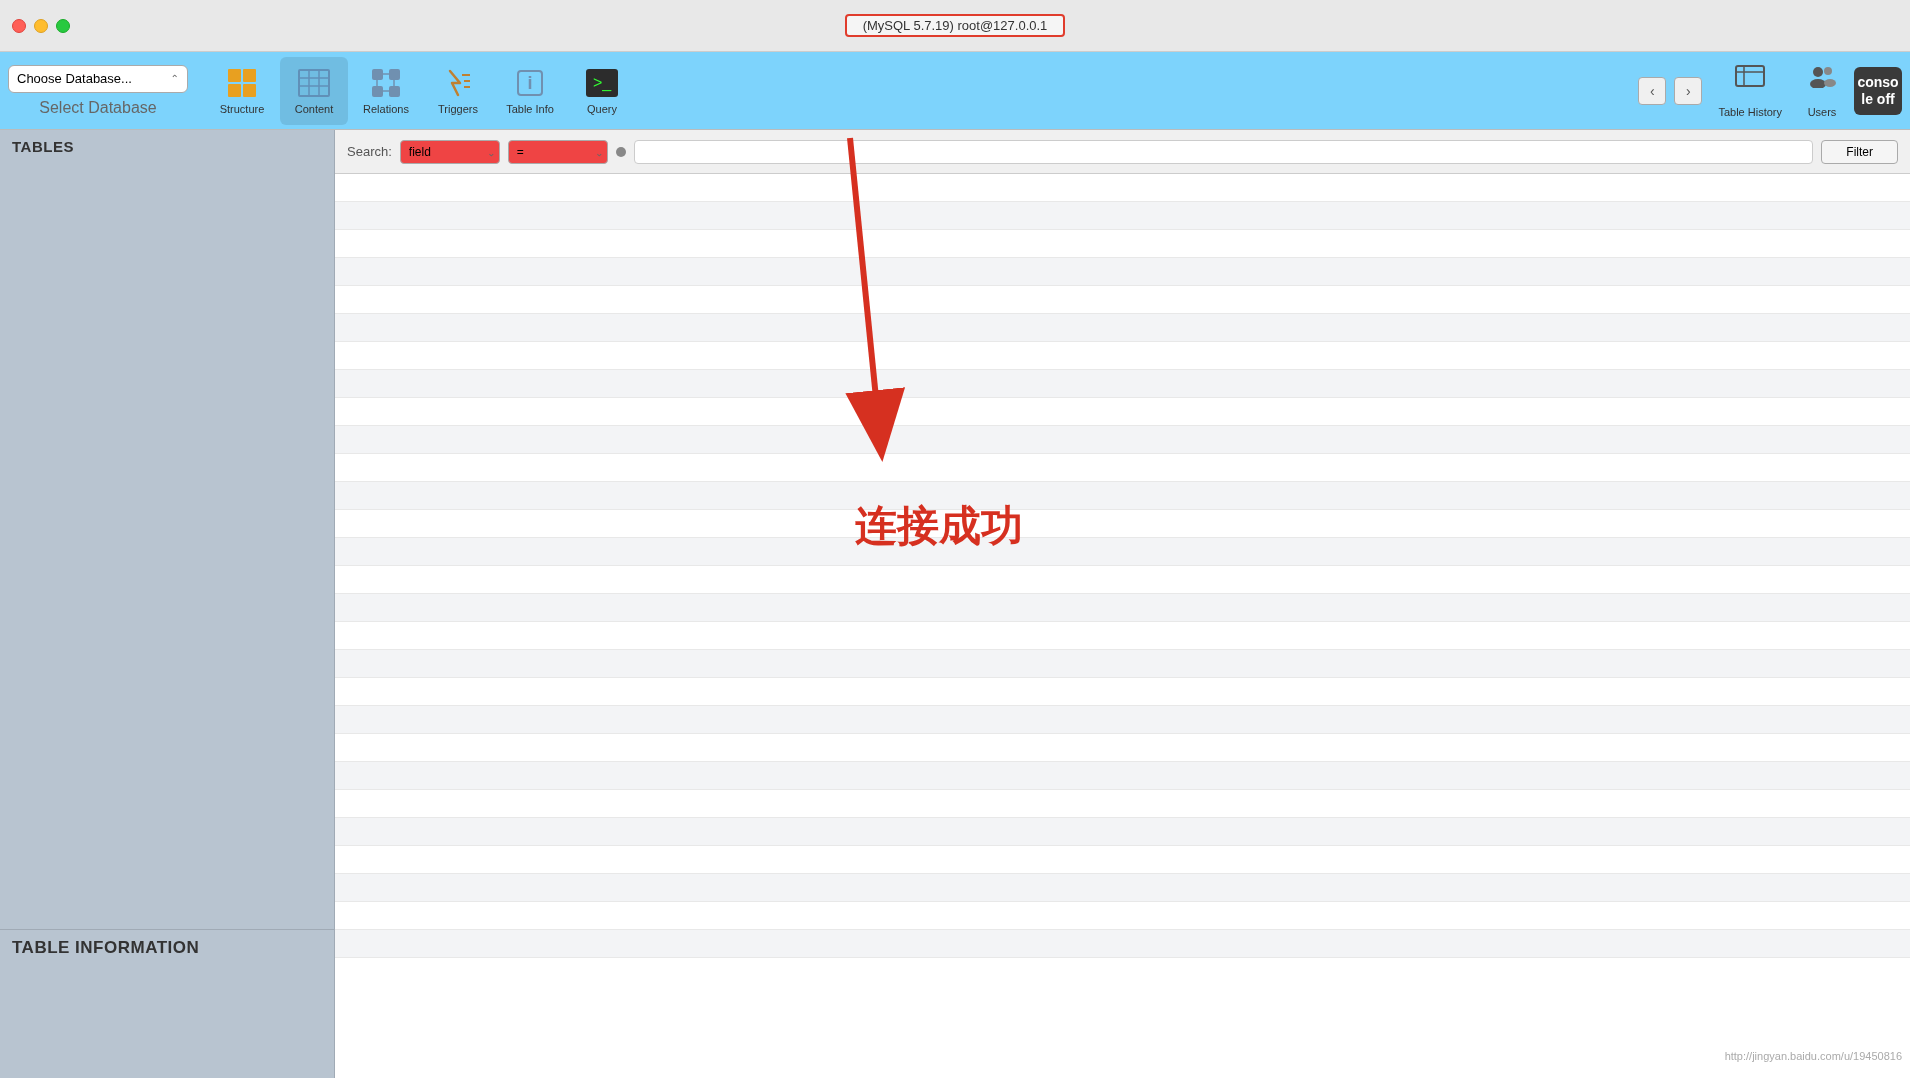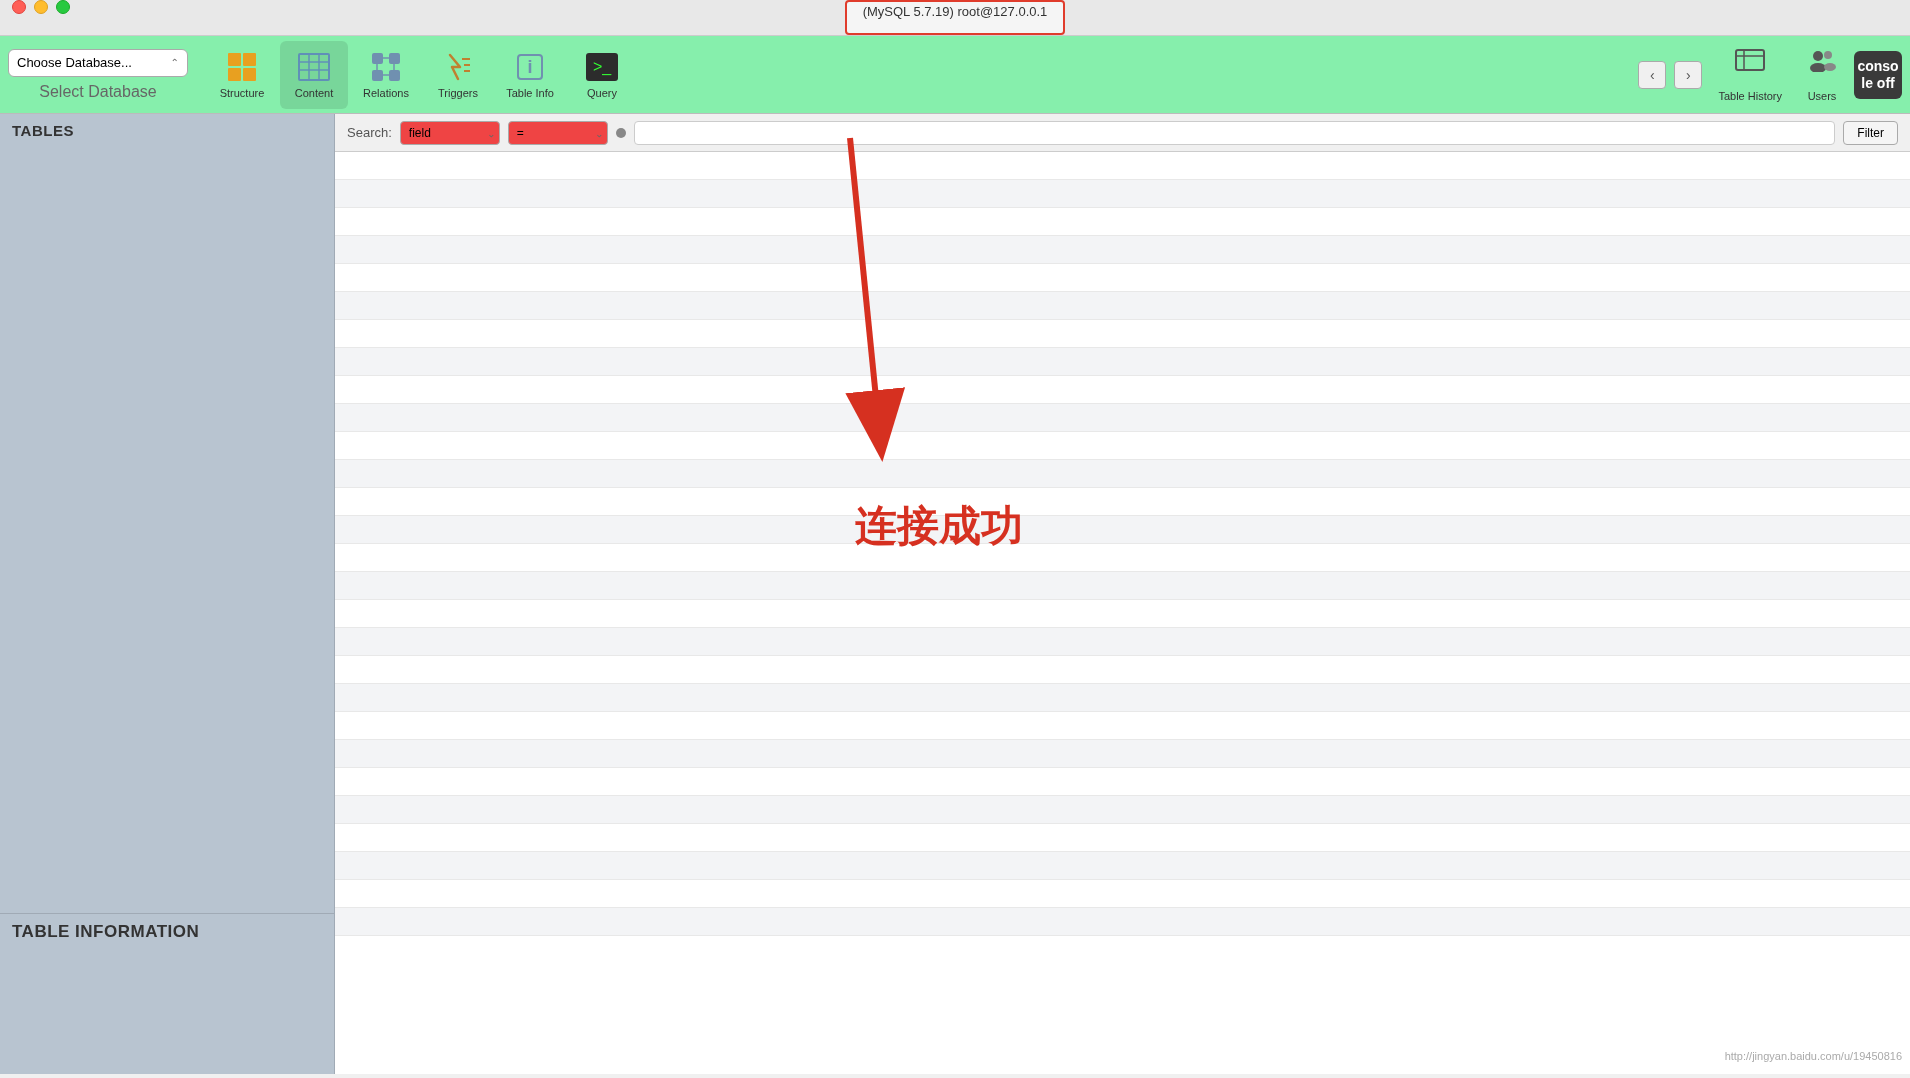--- a/index.html
+++ b/index.html
@@ -7,23 +7,24 @@
       width: 1910px;
       height: 1078px;
       font-family: -apple-system, BlinkMacSystemFont, "Helvetica Neue", Arial, sans-serif;
       background: #f0f0f0;
       overflow: hidden;
       position: relative;
     }
 
     
     .titlebar {
-      height: 36px;
+      height: 52px;
       background: #e8e8e8;
       display: flex;
+      align-items: center;
       justify-content: center;
       position: relative;
       border-bottom: 1px solid #ccc;
     }
     .titlebar-traffic {
       position: absolute;
       left: 12px;
       display: flex;
       gap: 8px;
       align-items: center;
@@ -43,21 +44,21 @@
       border-radius: 4px;
       font-size: 13px;
       font-weight: 500;
       color: #333;
       background: #f5f5f5;
     }
 
     
     .toolbar {
       height: 78px;
-      background: #86efac;
+      background: #7dd3fc;
       display: flex;
       align-items: center;
       padding: 0 8px;
       border-bottom: 1px solid #bbb;
       gap: 4px;
     }
     .db-select-wrapper {
       display: flex;
       flex-direction: column;
       align-items: center;
@@ -197,21 +198,21 @@
     }
 
     
     .content {
       flex: 1;
       display: flex;
       flex-direction: column;
       background: white;
     }
     .search-bar {
-      height: 38px;
+      height: 44px;
       background: #f0f0f0;
       border-bottom: 1px solid #ccc;
       display: flex;
       align-items: center;
       padding: 0 12px;
       gap: 8px;
     }
     .search-label {
       font-size: 13px;
       color: #555;
@@ -254,21 +255,21 @@
       flex: 1;
       height: 24px;
       border: 1px solid #ccc;
       border-radius: 4px;
       padding: 0 8px;
       font-size: 12px;
       background: white;
     }
     .filter-btn {
       height: 24px;
-      padding: 0 13px;
+      padding: 0 24px;
       border: 1px solid #aaa;
       border-radius: 4px;
       background: #f5f5f5;
       font-size: 12px;
       cursor: pointer;
     }
 
     
     .data-rows {
       flex: 1;

